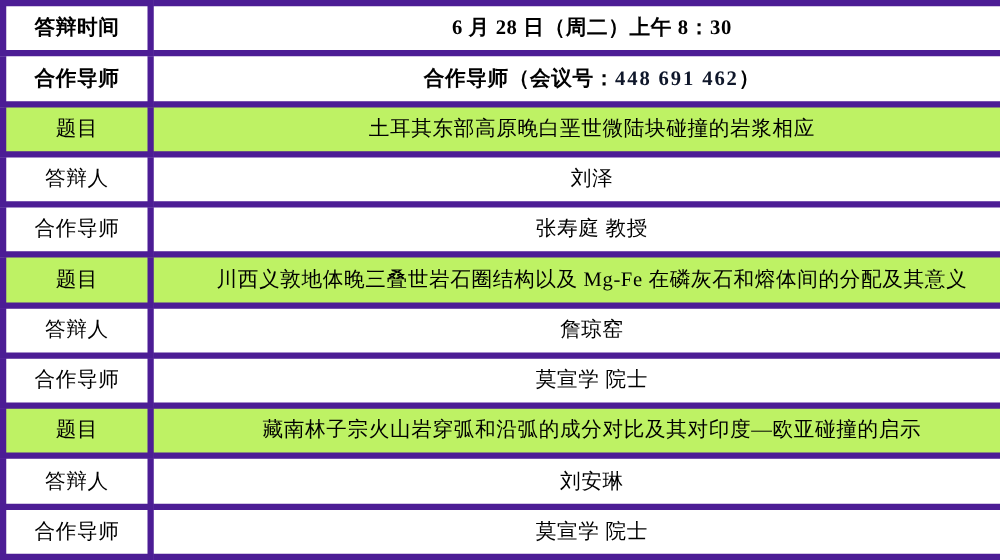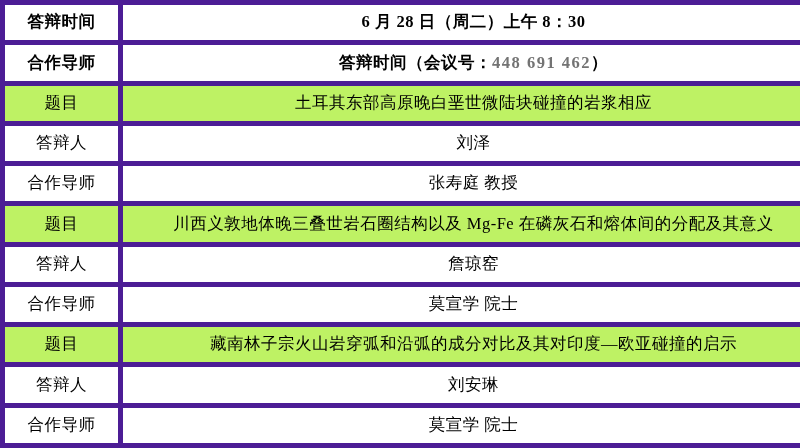--- a/index.html
+++ b/index.html
@@ -48,21 +48,21 @@
   td.value-cell {
     width: 693px;
   }
   tr.highlight td {
     background: #bef264;
   }
   .bold {
     font-weight: bold;
   }
   .meeting-id {
-    color: #737373;
+    color: #0f172a;
     font-weight: bold;
     letter-spacing: 1.5px;
   }
   .title-text {
     font-size: 16px;
   }
 </style>
 </head>
 <body>
 
@@ -70,21 +70,21 @@
   <table class="defense-table">
     <tbody>
 
       <tr>
         <td class="label-cell">答辩时间</td>
         <td class="value-cell bold">6 月 28 日（周二）上午 8：30</td>
       </tr>
 
       <tr>
         <td class="label-cell">合作导师</td>
-        <td class="value-cell bold"><span>答辩时间（会议号：</span><span class="meeting-id">448 691 462</span><span>）</span></td>
+        <td class="value-cell bold"><span>合作导师（会议号：</span><span class="meeting-id">448 691 462</span><span>）</span></td>
       </tr>
 
       <tr class="highlight">
         <td class="label-plain">题目</td>
         <td class="value-cell title-text">土耳其东部高原晚白垩世微陆块碰撞的岩浆相应</td>
       </tr>
 
       <tr>
         <td class="label-plain">答辩人</td>
         <td class="value-cell">刘泽</td>

